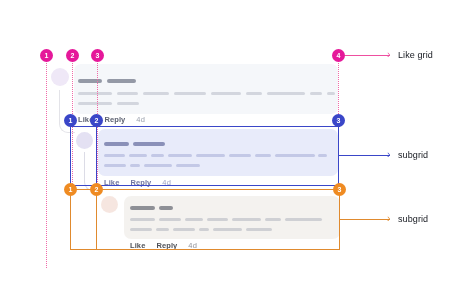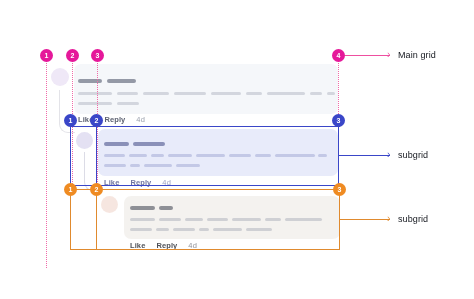--- a/index.html
+++ b/index.html
@@ -266,21 +266,21 @@
   <div class="marker m-blue" style="left:64px; top:114px;">1</div>
   <div class="marker m-blue" style="left:90px; top:114px;">2</div>
   <div class="marker m-blue" style="left:332px; top:114px;">3</div>
 
   <div class="marker m-org" style="left:64px; top:183px;">1</div>
   <div class="marker m-org" style="left:90px; top:183px;">2</div>
   <div class="marker m-org" style="left:333px; top:183px;">3</div>
 
   <div class="callout-line cl-pink" style="left:345px; top:55px; width:45px;"></div>
   <div class="arrowhead ah-pink" style="left:387px; top:50px;">›</div>
-  <div class="callout-label" style="left:398px; top:50px;">Main grid</div>
+  <div class="callout-label" style="left:398px; top:50px;">Like grid</div>
 
   <div class="callout-line cl-blue" style="left:339px; top:155px; width:51px;"></div>
   <div class="arrowhead ah-blue" style="left:387px; top:150px;">›</div>
   <div class="callout-label" style="left:398px; top:150px;">subgrid</div>
 
   <div class="callout-line cl-org" style="left:339px; top:219px; width:51px;"></div>
   <div class="arrowhead ah-org" style="left:387px; top:214px;">›</div>
   <div class="callout-label" style="left:398px; top:214px;">subgrid</div>
 
 </div>

